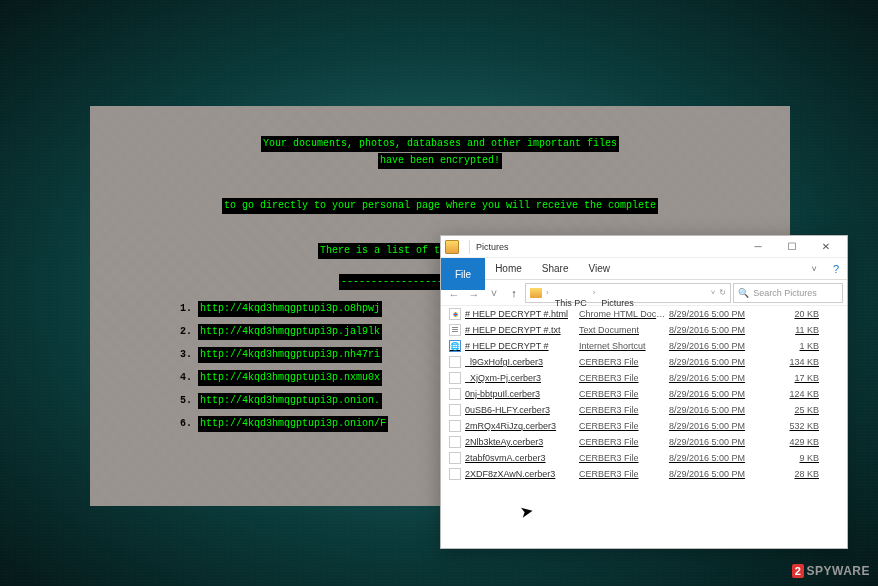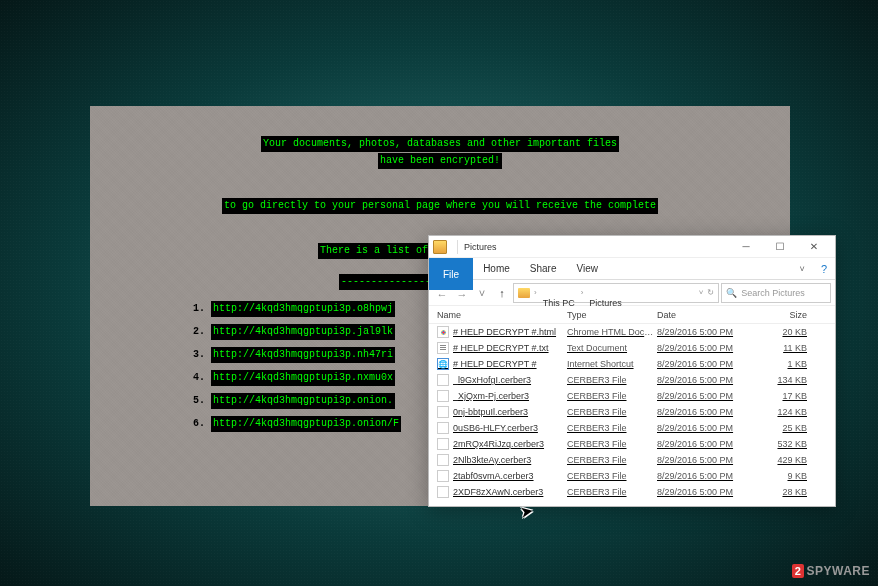--- a/index.html
+++ b/index.html
@@ -22,21 +22,21 @@
     .ransom-container {
       position: absolute;
       left: 90px;
       top: 106px;
       width: 700px;
       height: 400px;
       background: #9a9490;
       background-image: 
         repeating-linear-gradient(45deg, rgba(0,0,0,0.02) 0, rgba(0,0,0,0.02) 1px, transparent 1px, transparent 2px),
         repeating-linear-gradient(-45deg, rgba(255,255,255,0.02) 0, rgba(255,255,255,0.02) 1px, transparent 1px, transparent 2px);
-      padding: 30px 23px;
+      padding: 30px 10px;
     }
     .ransom-text {
       font-family: 'Courier New', monospace;
       font-size: 10px;
       line-height: 1.4;
       text-align: center;
       color: #000;
     }
     .hl {
       background: #000;
@@ -50,24 +50,24 @@
       padding-left: 80px;
       margin-top: 10px;
     }
     .links-block .line {
       margin-bottom: 6px;
     }
     .num { color: #000; font-weight: bold; }
 
     .explorer {
       position: absolute;
-      left: 428px;
+      left: 440px;
       top: 235px;
       width: 408px;
-      height: 272px;
+      height: 314px;
       background: #fff;
       border: 1px solid #bbb;
       box-shadow: 0 4px 20px rgba(0,0,0,0.3);
       font-size: 9px;
     }
     .titlebar {
       height: 22px;
       background: #fff;
       display: flex;
       align-items: center;
@@ -326,26 +326,20 @@
         <span>˅</span>
         <span>↻</span>
       </div>
     </div>
     <div class="search-box">
       <span>🔍</span>
       <span>Search Pictures</span>
     </div>
   </div>
 
-  <div class="columns">
-    <div class="col-name">Name</div>
-    <div class="col-type">Type</div>
-    <div class="col-date">Date</div>
-    <div class="col-size">Size</div>
-  </div>
 
   <div class="filelist" id="filelist">
       <div class="file-row">
     <div class="file-icon fi-html"></div>
     <div class="fn"># HELP DECRYPT #.html</div>
     <div class="ft">Chrome HTML Docu…</div>
     <div class="fd">8/29/2016 5:00 PM</div>
     <div class="fs">20 KB</div>
       </div>
       <div class="file-row">

